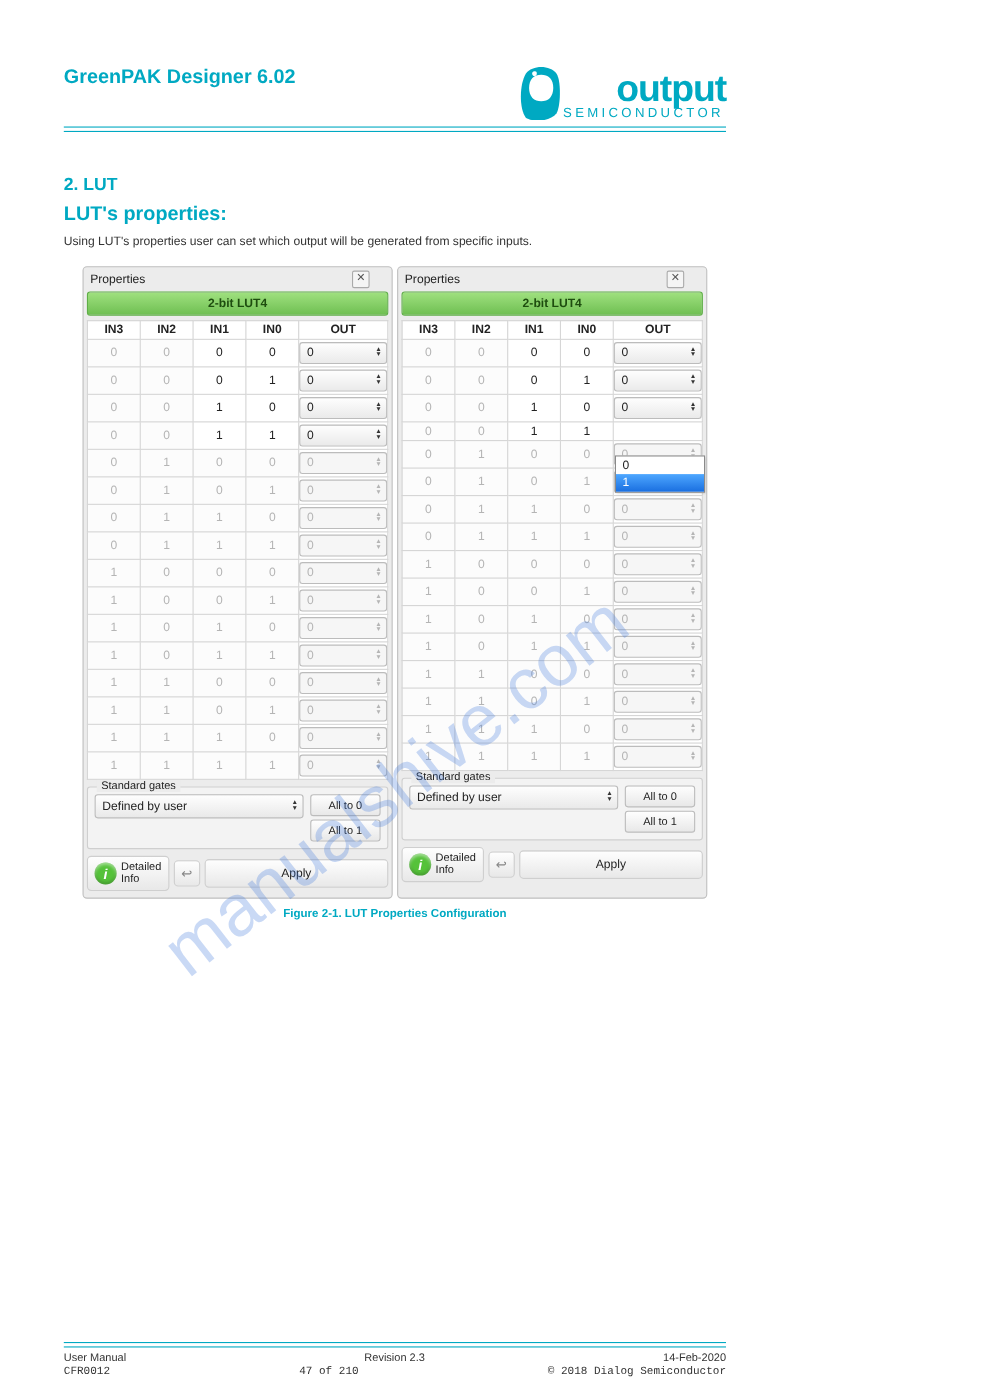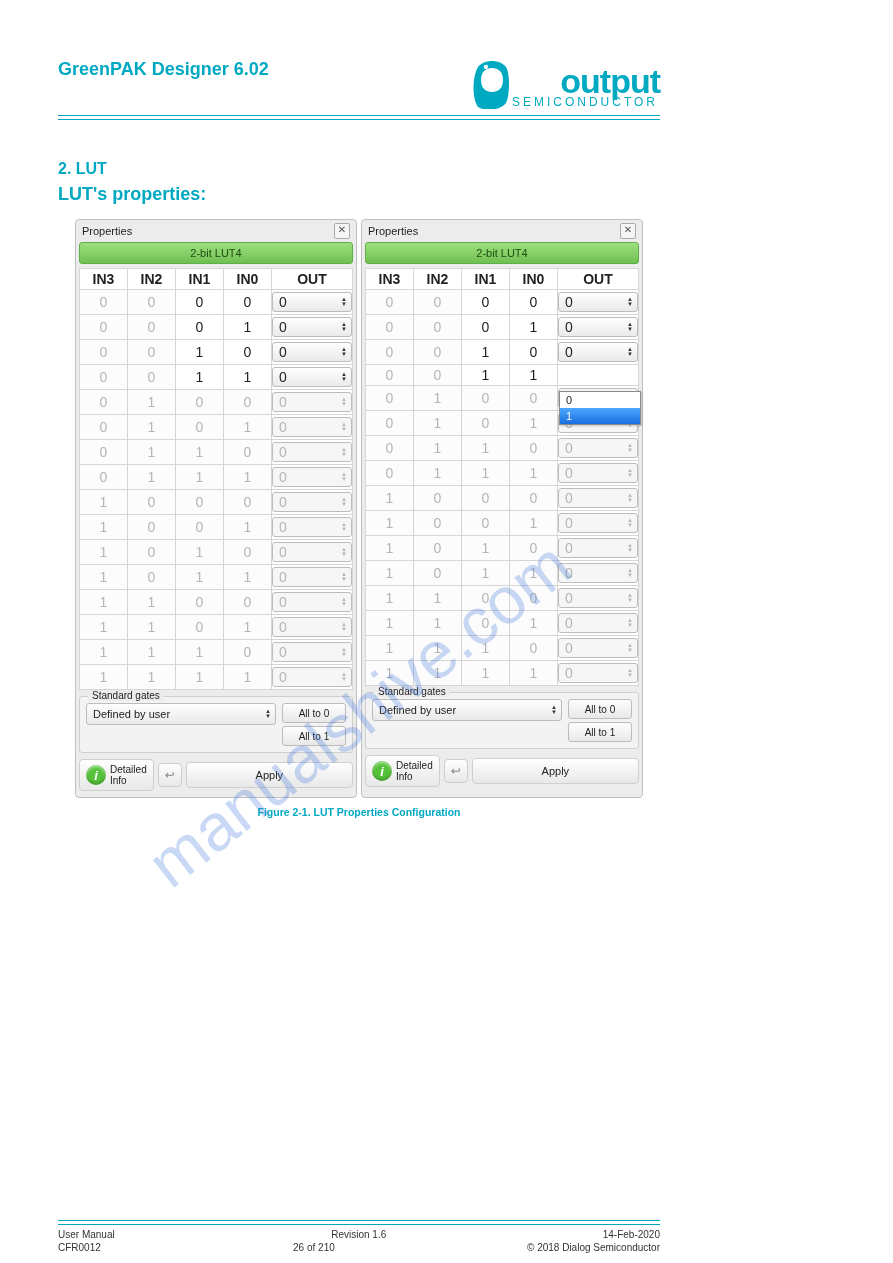--- a/index.html
+++ b/index.html
@@ -30,34 +30,34 @@
   .section-title { font-size: 18px; color: #00A9C2; margin-top: 6px; margin-bottom: 8px; font-weight: 600;}
   .section-body { font-size: 11px; line-height: 1.4; max-width: 770px;}
   .panels { display: flex; gap: 4px; margin-top: 14px; justify-content: center; }
   .panel {
     width: 282px; border: 1px solid #bfbfbf; background: #ececec;
     border-radius: 4px; box-sizing: border-box; position: relative;
     font-size: 11px; color: #222;
   }
   .panel-head {
     display: flex; justify-content: space-between; align-items: center;
-    padding: 3px 6px 1px 6px;
+    padding: 3px 20px 1px 6px;
   }
   .close-x {
     width: 14px; height: 14px; border: 1px solid #aaa; background: #f5f5f5;
     border-radius: 2px; font-size: 10px; line-height: 12px; text-align: center;
     cursor: pointer; color:#555;
   }
   .title-bar {
     margin: 2px 3px 4px 3px; padding: 4px 0; text-align: center;
     background: linear-gradient(#9fe07f, #6fbf52);
-    border: 1px solid #5fae47; border-radius: 3px; font-weight: 400; color: #1e4d0f;
+    border: 1px solid #5fae47; border-radius: 3px; font-weight: 700; color: #1e4d0f;
   }
   table.lut {
-    width: calc(100% - 6px); margin: 0 3px; border-collapse: collapse; font-size: 14px;
+    width: calc(100% - 6px); margin: 0 3px; border-collapse: collapse; font-size: 11px;
   }
   table.lut th, table.lut td {
     border: 1px solid #d6d6d6; text-align: center; padding: 2px 0;
     background: #fff;
   }
   table.lut th { font-weight: 700; background:#fff;}
   table.lut td.dim { color: #b5b5b5; background:#fcfcfc;}
   td.outcell { padding: 1px 2px; }
   .spin {
     display: flex; align-items: center; justify-content: space-between;
@@ -148,20 +148,21 @@
           <div class="logo-sub">SEMICONDUCTOR</div>
         </div>
       </div>
     </div>
   </div>
   <div class="dbl-rule"></div>
 
   <div style="height:40px;"></div>
   <div class="section-num">2. LUT</div>
   <div class="section-title">LUT's properties:</div>
+  <div class="section-body">Using LUT's properties user can set which output will be generated from specific inputs.</div>
 
   <div class="panels">
 
     <div class="panel">
       <div class="panel-head">
         <span>Properties</span>
         <span class="close-x">✕</span>
       </div>
       <div class="title-bar">2-bit LUT4</div>
       <table class="lut">
@@ -732,22 +733,22 @@
   </div>
 
   <div class="fig-cap">Figure 2-1. LUT Properties Configuration</div>
 
   <div class="watermark">manualshive.com</div>
 
   <div class="page-foot">
     <div class="dbl-rule"></div>
     <div class="foot-txt">
       <span>User Manual</span>
-      <span class="rev">Revision 1.6</span>
+      <span class="rev">Revision 2.3</span>
       <span>14-Feb-2020</span>
     </div>
-    <div class="foot-txt" style="margin-top:2px;">
+    <div class="foot-txt" style="margin-top:2px;font-family:Liberation Mono, monospace;">
       <span>CFR0012</span>
-      <span>26 of 210</span>
+      <span>47 of 210</span>
       <span>© 2018 Dialog Semiconductor</span>
     </div>
   </div>
 </div>
 
 </body></html>

